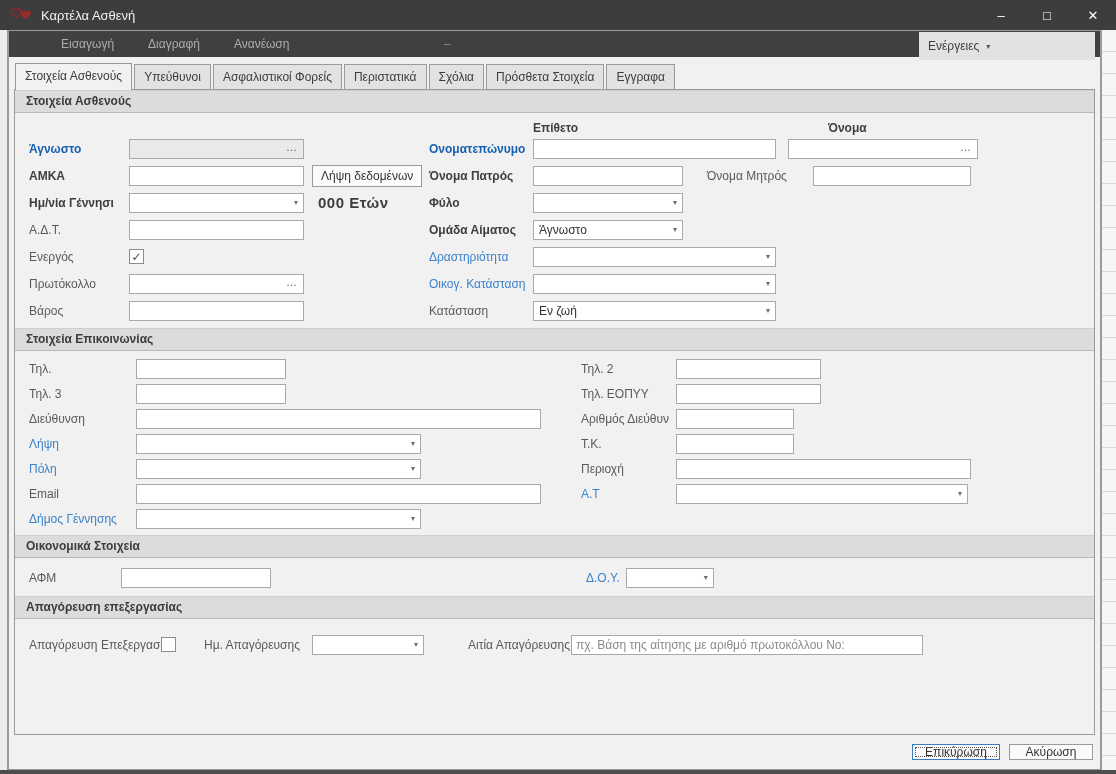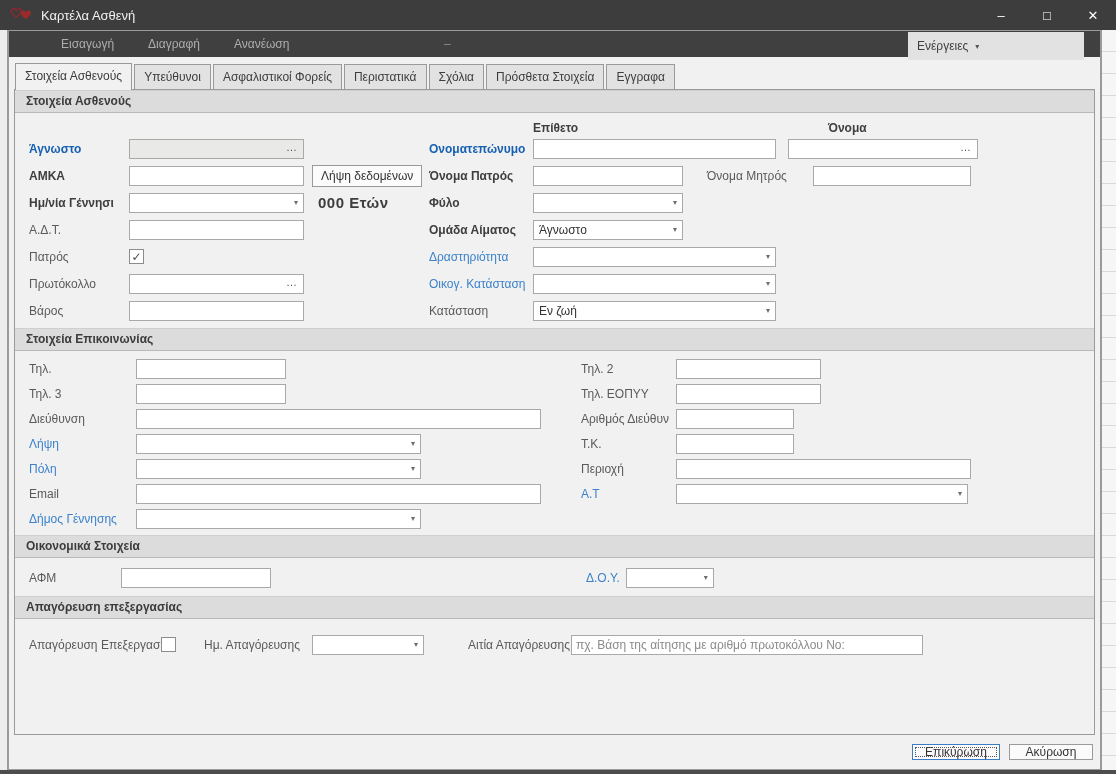--- a/index.html
+++ b/index.html
@@ -26,21 +26,21 @@
 
   
   .dialog { position:absolute; left:8px; top:30px; right:15px; bottom:4px; background:#f1f1f1;
     border:1px solid #9b9b9b; display:flex; flex-direction:column; }
 
   
   .toolbar { position:relative; height:26px; background:#404040; display:flex; align-items:center;
     padding-left:52px; flex-shrink:0; }
   .tool-item { color:#adadad; font-size:12px; margin-right:34px; }
   .tool-sep { position:absolute; left:435px; color:#8d8d8d; font-size:12px; }
-  .actions-btn { position:absolute; right:16px; top:1px; bottom:-3px; width:176px; background:#e2e2e2;
+  .actions-btn { position:absolute; right:5px; top:1px; bottom:-3px; width:176px; background:#e2e2e2;
     display:flex; align-items:center; padding-left:9px; font-size:12px; color:#3f3f3f; }
   .actions-caret { font-size:8px; color:#555; margin-left:7px; }
 
   
   .tabstrip { display:flex; align-items:flex-end; height:32px; padding-left:6px; position:relative;
     z-index:2; flex-shrink:0; }
   .tab { height:25px; border:1px solid #9a9a9a; border-bottom:none; background:#e2e2e2;
     padding:5px 9px 0; font-size:12px; color:#3d3d3d; margin-right:2px; white-space:nowrap; }
   .tab.active { height:27px; background:#f1f1f1; margin-bottom:-1px; z-index:3; }
 
@@ -158,21 +158,21 @@
               <span class="val"></span>
               <span class="car">▾</span>
             </div>
             <span class="age">000 Ετών</span>
           </div>
           <div class="r">
             <span class="lb w100">Α.Δ.Τ.</span>
             <input class="inp" style="width: 175px;">
           </div>
           <div class="r">
-            <span class="lb w100">Πατρός</span>
+            <span class="lb w100">Ενεργός</span>
             <div class="chk">✓</div>
           </div>
           <div class="r">
             <span class="lb w100">Πρωτόκολλο</span>
             <div class="inp-ell" style="width:175px;">
               <input style="">
               <span class="ell">…</span>
             </div>
           </div>
           <div class="r">

